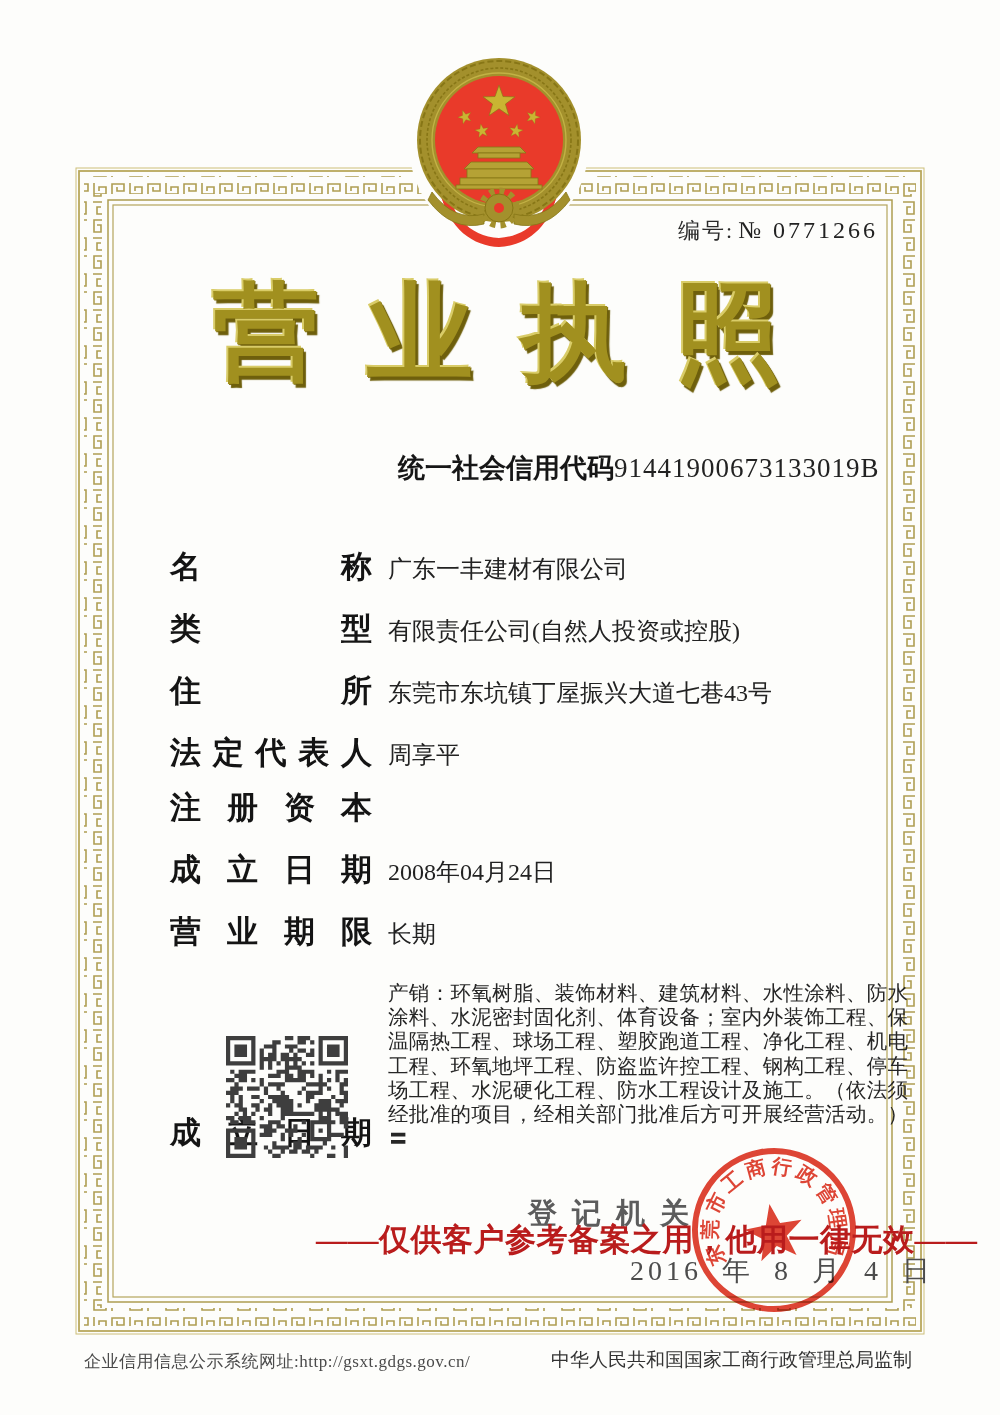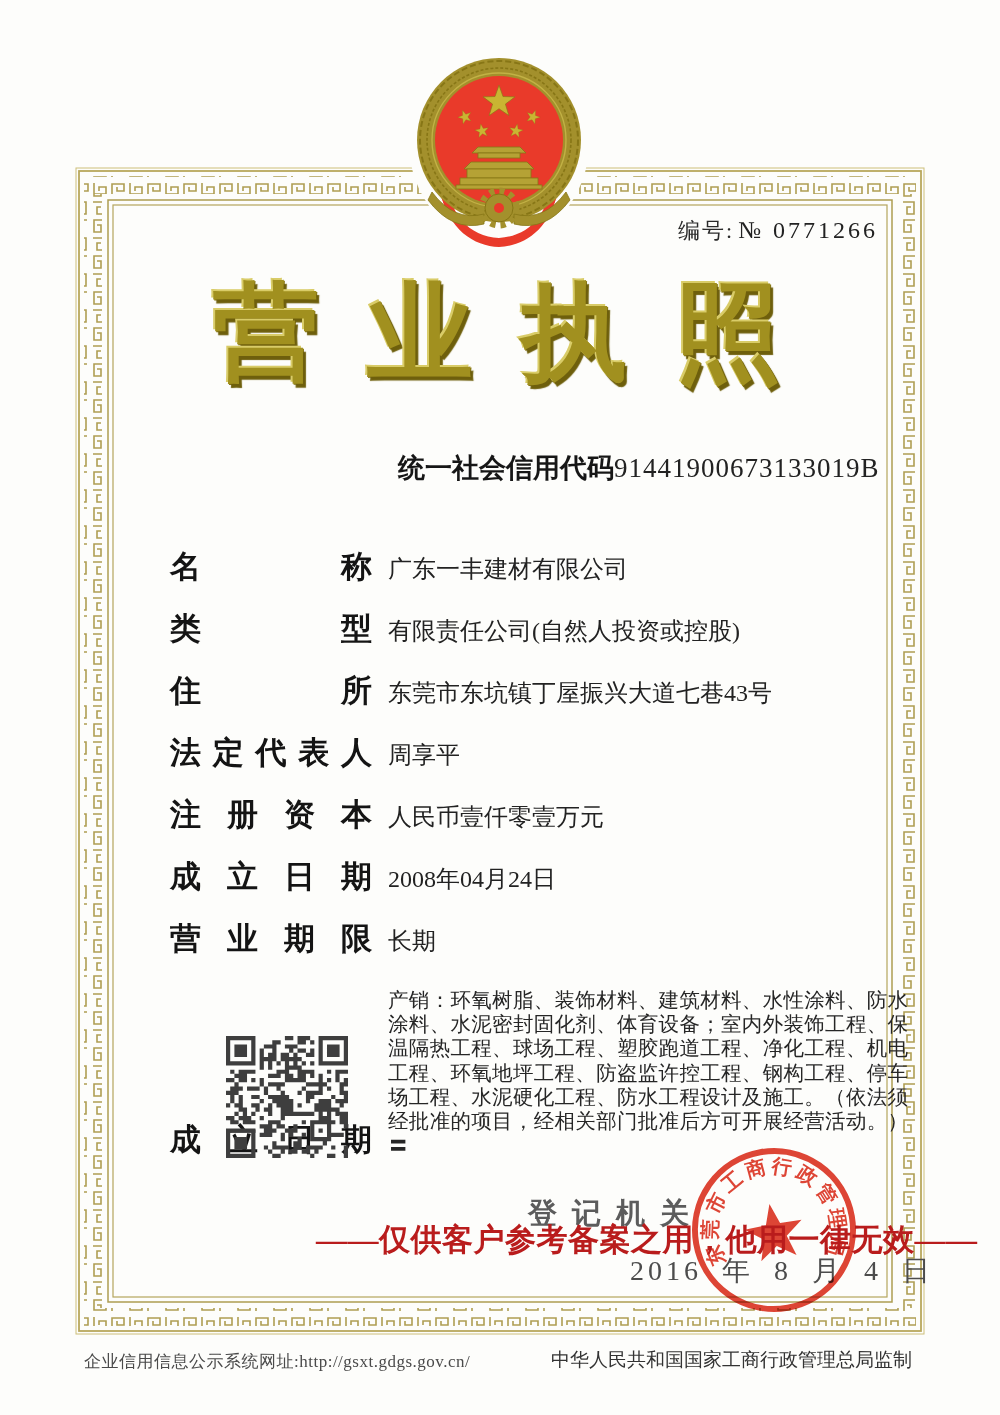--- a/index.html
+++ b/index.html
@@ -148,21 +148,20 @@
       <div class="frow">
         <span class="flabel">住所</span>
         <span class="fvalue">东莞市东坑镇丁屋振兴大道七巷43号</span>
       </div>
       <div class="frow">
         <span class="flabel">法定代表人</span>
         <span class="fvalue">周享平</span>
       </div>
       <div class="frow">
         <span class="flabel">注册资本</span>
-        <span class="fvalue">人民币壹仟零壹万元</span>
       </div>
       <div class="frow">
         <span class="flabel">成立日期</span>
         <span class="fvalue">2008年04月24日</span>
       </div>
       <div class="frow">
         <span class="flabel">营业期限</span>
         <span class="fvalue">长期</span>
       </div>
       <div class="frow">

